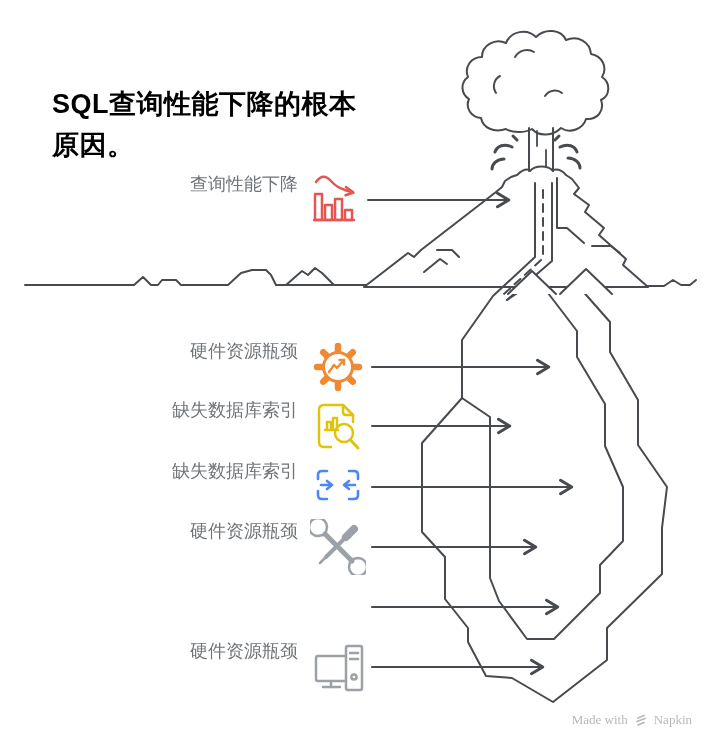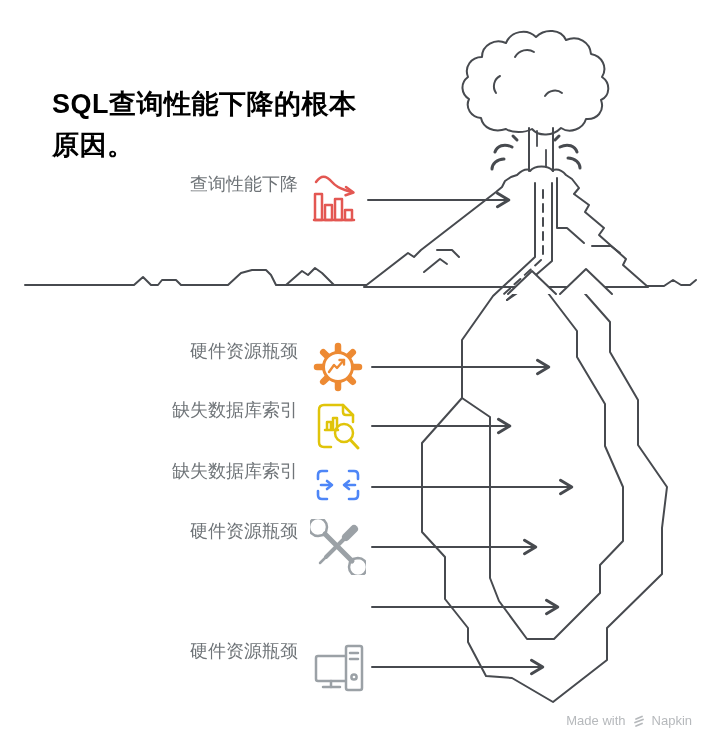--- a/index.html
+++ b/index.html
@@ -6,21 +6,21 @@
   .canvas{position:relative;width:720px;height:752px;background:#ffffff;overflow:hidden;
           font-family:"Liberation Sans","DejaVu Sans",sans-serif;}
   .title{position:absolute;left:52px;top:84px;width:322px;font-size:27px;font-weight:bold;
          color:#000000;line-height:1.5;letter-spacing:.5px;}
   .scene{position:absolute;left:0;top:0;width:720px;height:752px;}
   .row{position:absolute;right:354px;height:56px;display:flex;gap:12px;}
   .lbl{font-size:18px;color:#6F7478;white-space:nowrap;}
   .icon{width:56px;height:56px;flex:none;display:block;}
   .icon svg{display:block;}
   .watermark{position:absolute;right:28px;bottom:24px;display:flex;align-items:center;gap:6px;
-             font-size:13px;color:#B6B9BC;}
+             font-size:13px;color:#B6B9BC;font-family:Liberation Serif, serif;}
 </style>
 </head>
 <body>
 
 <div class="canvas">
 
   <svg class="scene" viewBox="0 0 720 752">
     <defs>
       <marker id="ah" viewBox="0 0 12 12" refX="9" refY="6" markerWidth="9" markerHeight="9" orient="auto">
         <path d="M2,1.5 L9.5,6 L2,10.5" fill="none" stroke="#474A4F" stroke-width="2" stroke-linecap="round" stroke-linejoin="round"></path>

